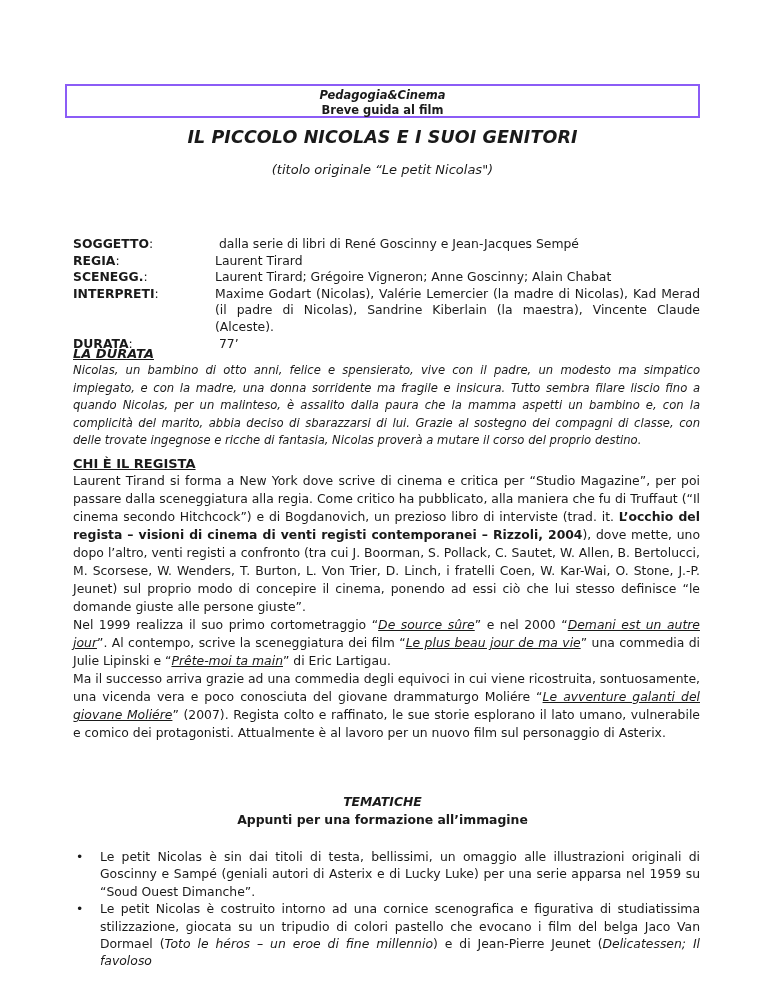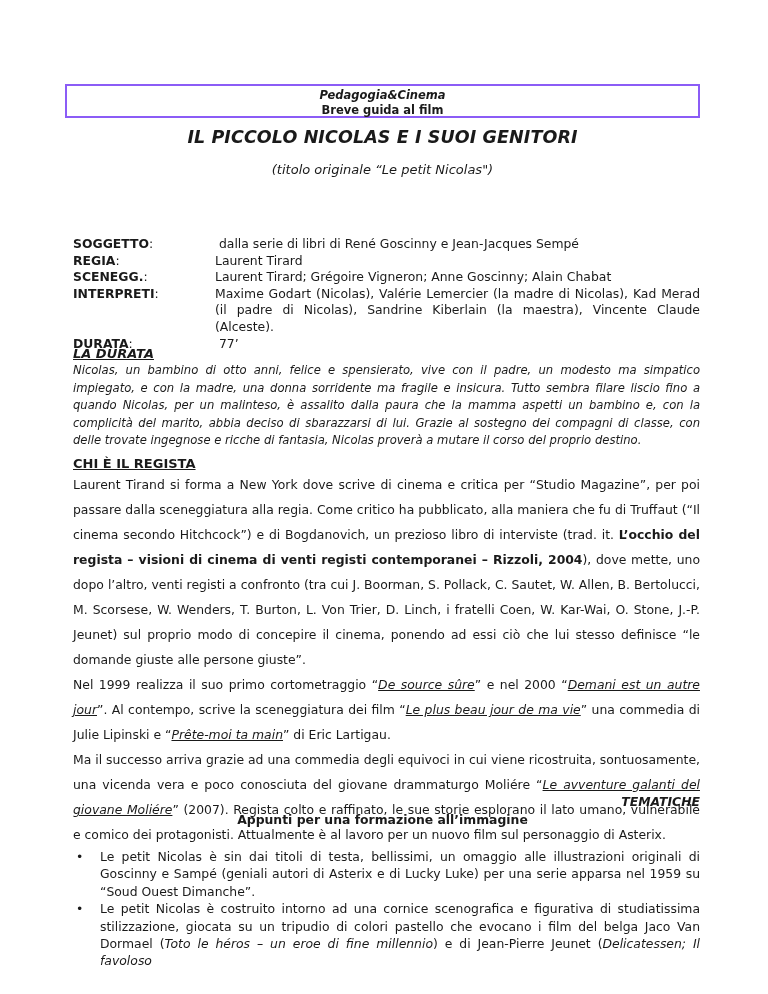--- a/index.html
+++ b/index.html
@@ -28,27 +28,27 @@
   .credit-row { display:flex; }
   .credit-label { width:142px; flex:none; font-weight:bold; }
   .credit-label .colon { font-weight:normal; }
   .credit-value { flex:1; text-align:justify; }
   .section { position:absolute; left:73px; width:627px; }
   .sec-head {
     font-weight:bold; text-decoration:underline; font-size:13px; line-height:17px;
   }
   .sec-head.italic { font-style:italic; }
   .storia-text { font-style:italic; font-size:11.6px; line-height:17.6px; text-align:justify; }
-  .body-text { font-size:12.4px; line-height:25px; text-align:justify; }
+  .body-text { font-size:12.4px; line-height:18px; text-align:justify; }
   .body-text p { margin:0; }
   .u-ital { font-style:italic; text-decoration:underline; }
   .ital { font-style:italic; }
   .bold { font-weight:bold; }
   .tematiche { position:absolute; left:65px; width:635px; top:793px; text-align:center; font-size:12.4px; line-height:18px; }
-  .tematiche .t1 { font-weight:bold; font-style:italic;text-align:right; }
+  .tematiche .t1 { font-weight:bold; font-style:italic; }
   .tematiche .t2 { font-weight:bold; }
   .bullets { position:absolute; left:73px; top:848px; width:627px; font-size:12.4px; line-height:17.4px; margin:0; padding:0; list-style:none; }
   .bullets li { position:relative; padding-left:27px; text-align:justify; }
   .bullets li .dot { position:absolute; left:3px; top:0; }
 </style>
 </head>
 <body>
 
 <div class="header-box">
   <div class="l1">Pedagogia&amp;Cinema</div>

